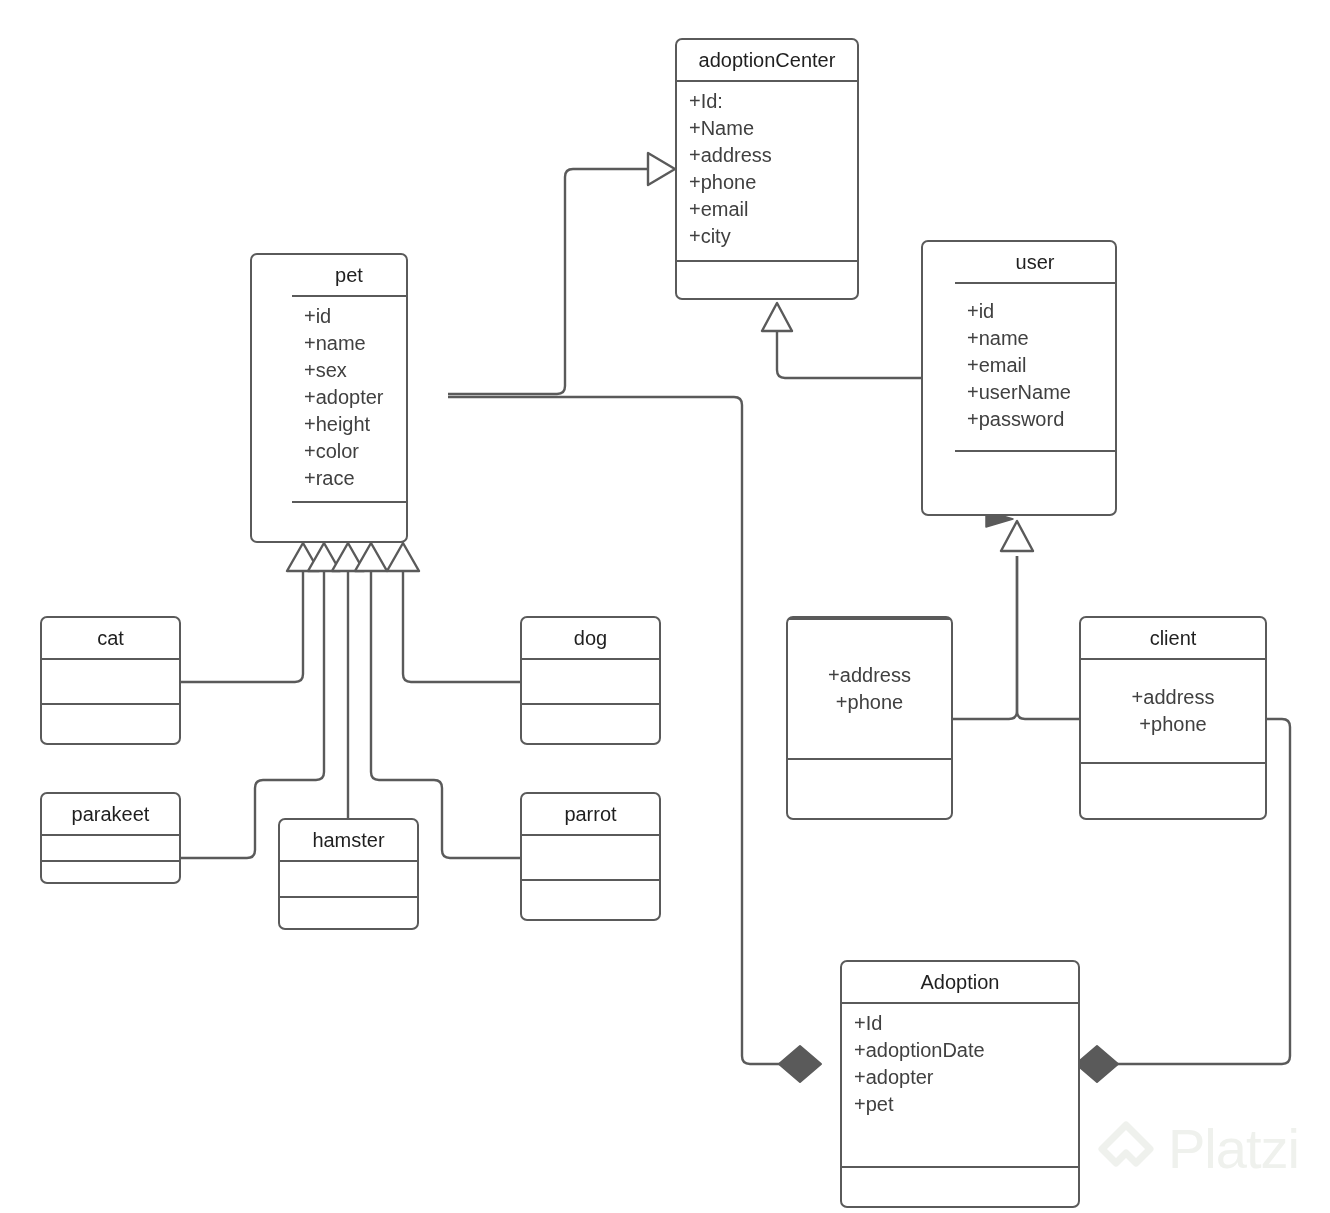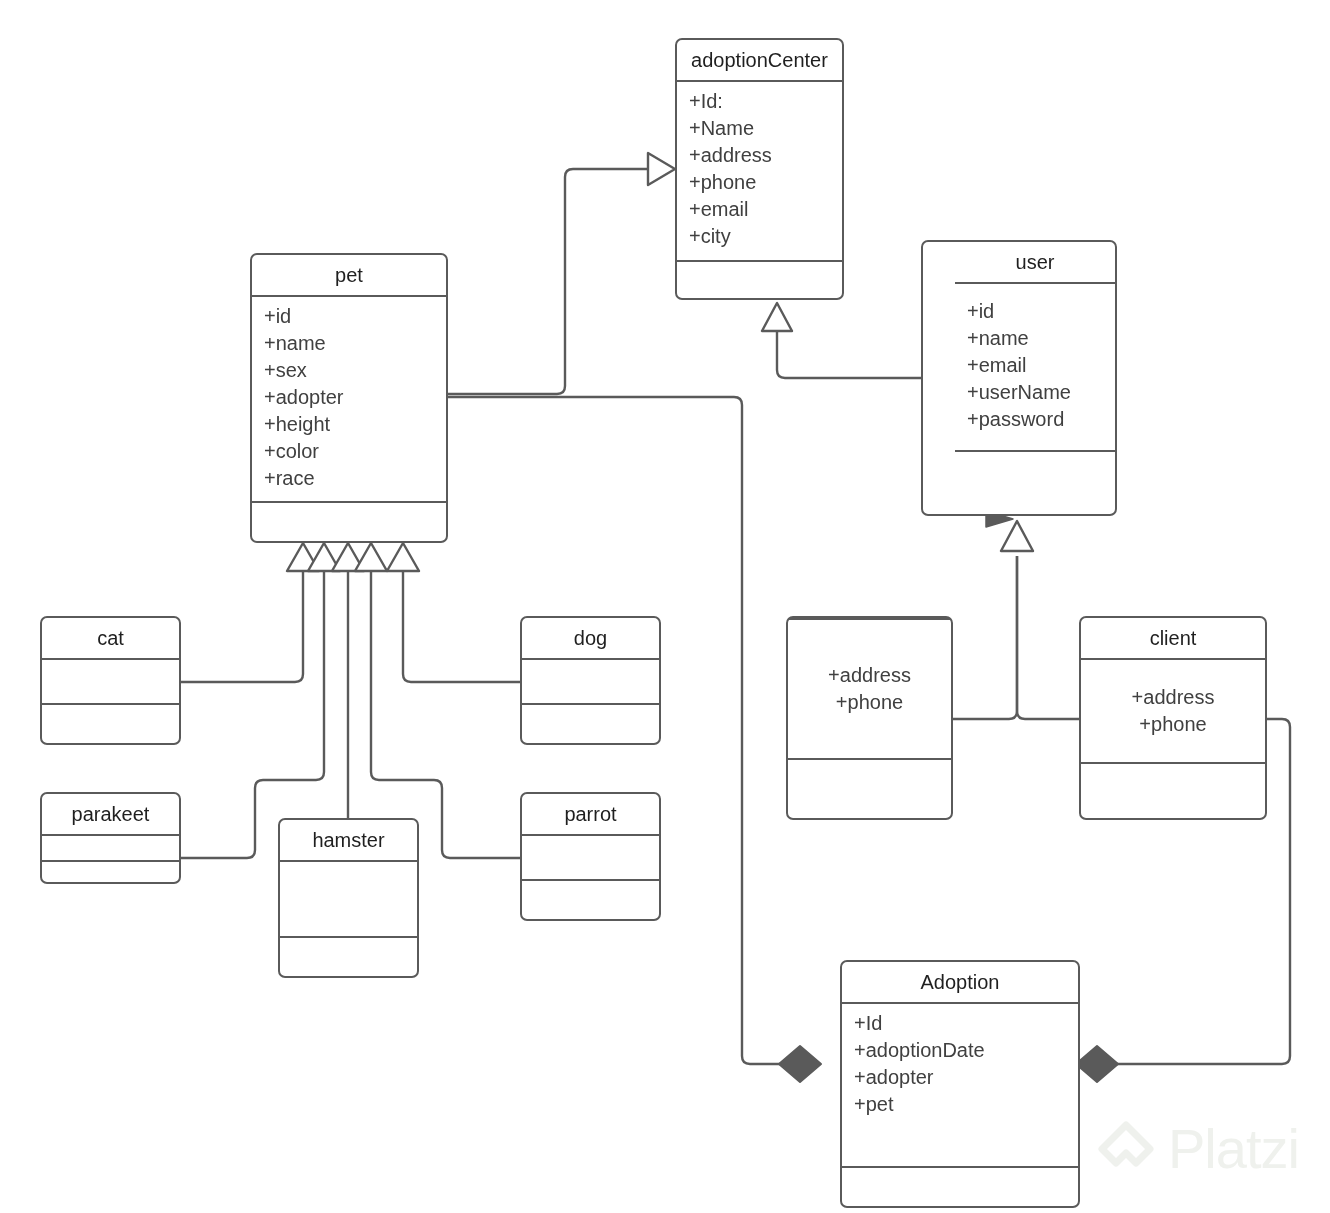--- a/index.html
+++ b/index.html
@@ -136,36 +136,36 @@
     <polygon points="303,543 287,571 319,571" fill="#ffffff" stroke="#5a5a5a" stroke-width="2.4" stroke-linejoin="round"></polygon>
     <polygon points="324,543 308,571 340,571" fill="#ffffff" stroke="#5a5a5a" stroke-width="2.4" stroke-linejoin="round"></polygon>
     <polygon points="348,543 332,571 364,571" fill="#ffffff" stroke="#5a5a5a" stroke-width="2.4" stroke-linejoin="round"></polygon>
     <polygon points="371,543 355,571 387,571" fill="#ffffff" stroke="#5a5a5a" stroke-width="2.4" stroke-linejoin="round"></polygon>
     <polygon points="403,543 387,571 419,571" fill="#ffffff" stroke="#5a5a5a" stroke-width="2.4" stroke-linejoin="round"></polygon>
 
     <polygon points="800,1046 821,1064 800,1082 779,1064" fill="#5a5a5a" stroke="#5a5a5a" stroke-width="2" stroke-linejoin="round"></polygon>
     <polygon points="1097,1046 1118,1064 1097,1082 1076,1064" fill="#5a5a5a" stroke="#5a5a5a" stroke-width="2" stroke-linejoin="round"></polygon>
   </svg>
 
-  <div class="uml-class" style="left:675px; top:38px; width:169px; height:262px;">
+  <div class="uml-class" style="left:675px; top:38px; width:184px; height:262px;">
     <div class="uml-title">adoptionCenter</div>
     <div class="uml-sep"></div>
     <div class="uml-attrs">
       <div class="attr-line">+Id:</div>
       <div class="attr-line">+Name</div>
       <div class="attr-line">+address</div>
       <div class="attr-line">+phone</div>
       <div class="attr-line">+email</div>
       <div class="attr-line">+city</div>
     </div>
     <div class="uml-sep"></div>
     <div class="uml-methods" style="height:36px;"></div>
   </div>
 
-  <div class="uml-class" style="left:250px; top:253px; width:198px; height:290px;">
+  <div class="uml-class" style="left:250px; top:253px; width:158px; height:290px;padding-left:40px;">
     <div class="uml-title">pet</div>
     <div class="uml-sep"></div>
     <div class="uml-attrs">
       <div class="attr-line">+id</div>
       <div class="attr-line">+name</div>
       <div class="attr-line">+sex</div>
       <div class="attr-line">+adopter</div>
       <div class="attr-line">+height</div>
       <div class="attr-line">+color</div>
       <div class="attr-line">+race</div>
@@ -205,21 +205,21 @@
   </div>
 
   <div class="uml-class" style="left:40px; top:792px; width:141px; height:92px;">
     <div class="uml-title">parakeet</div>
     <div class="uml-sep"></div>
     <div class="uml-attrs empty" style="height:44px;"></div>
     <div class="uml-sep"></div>
     <div class="uml-methods" style="height:38px;"></div>
   </div>
 
-  <div class="uml-class" style="left:278px; top:818px; width:141px; height:160px;">
+  <div class="uml-class" style="left:278px; top:818px; width:141px; height:112px;">
     <div class="uml-title">hamster</div>
     <div class="uml-sep"></div>
     <div class="uml-attrs empty" style="height:44px;"></div>
     <div class="uml-sep"></div>
     <div class="uml-methods" style="height:38px;"></div>
   </div>
 
   <div class="uml-class" style="left:520px; top:792px; width:141px; height:129px;">
     <div class="uml-title">parrot</div>
     <div class="uml-sep"></div>

